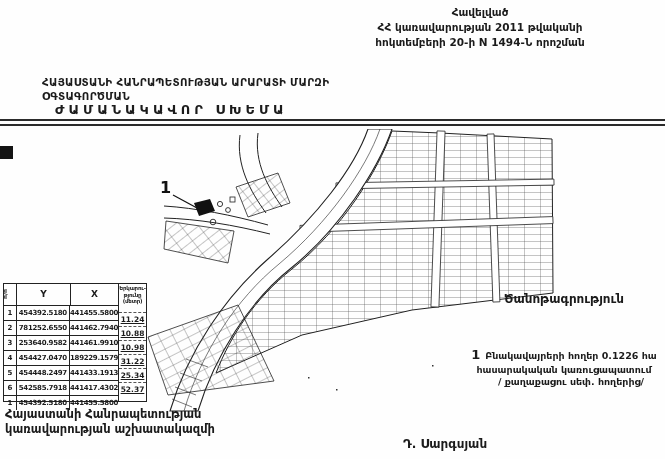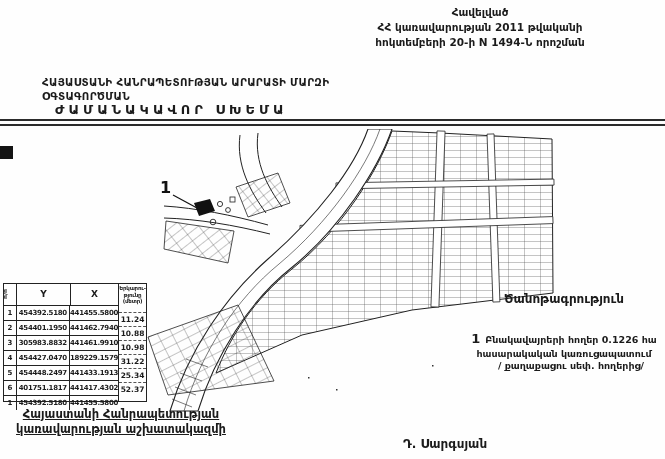--- a/index.html
+++ b/index.html
@@ -26,31 +26,31 @@
   .ct-head{display:flex;height:21px;}
   .c-n{width:12px;border-right:1px solid #222;text-align:center;font-size:7px;line-height:14px;}
   .c-y{width:54px;border-right:1px solid #222;text-align:center;font-size:7px;line-height:14px;letter-spacing:-0.3px;white-space:nowrap;}
   .c-x{width:48px;text-align:center;font-size:7px;line-height:14px;letter-spacing:-0.3px;white-space:nowrap;}
   .ct-head .c-y,.ct-head .c-x{font-size:9px;line-height:21px;}
   .c-n-h{position:relative;overflow:hidden;}
   .c-n-h span{position:absolute;left:-4px;top:7px;display:block;transform:rotate(-90deg);font-size:6px;line-height:1;}
   .ct-len{position:absolute;left:115px;top:0;width:29px;height:119px;border:1.5px solid #222;box-sizing:border-box;}
   .len-h{position:absolute;top:1px;left:0;right:0;text-align:center;font-size:5.5px;line-height:1.2;letter-spacing:-0.2px;}
   .len-cell{position:absolute;left:0;width:100%;height:14px;line-height:14px;text-align:center;
-            font-size:7.5px;border-top:1px dashed #555;box-sizing:border-box;}
+            font-size:7.5px;border-top:1px dashed #555;box-sizing:border-box;text-decoration:underline;}
 
   
   .note{position:absolute;left:463px;top:292px;width:202px;text-align:center;}
   .note-heading{font-size:12px;}
-  .note-body{margin-top:24px;font-size:9.5px;line-height:1.35;}
+  .note-body{margin-top:40px;font-size:9.5px;line-height:1.35;}
   .note-sym{font-size:13px;margin-right:5px;}
   .note-line3{padding-left:14px;}
 
-  .sig-left{position:absolute;left:5px;top:407px;width:232px;text-align:center;
-            font-size:11.5px;line-height:1.3;text-decoration:underline;}
+  .sig-left{position:absolute;left:5px;top:407px;width:232px;text-align:left;
+            font-size:11.5px;line-height:1.3;}
   .sig-right{position:absolute;left:403px;top:437px;width:165px;text-align:left;font-size:12px;}
 </style>
 </head>
 <body>
 
 <div class="annex">
   <div>Հավելված</div>
   <div>ՀՀ կառավարության 2011 թվականի</div>
   <div>հոկտեմբերի 20-ի N 1494-Ն որոշման</div>
 </div>
@@ -129,41 +129,41 @@
       <div class="c-y">Y</div>
       <div class="c-x">X</div>
     </div>
     <div class="ct-row">
       <div class="c-n">1</div>
       <div class="c-y">454392.5180</div>
       <div class="c-x">441455.5800</div>
     </div>
     <div class="ct-row">
       <div class="c-n">2</div>
-      <div class="c-y">454401.1950</div>
+      <div class="c-y">781252.6550</div>
       <div class="c-x">441462.7940</div>
     </div>
     <div class="ct-row">
       <div class="c-n">3</div>
-      <div class="c-y">305983.8832</div>
+      <div class="c-y">253640.9582</div>
       <div class="c-x">441461.9910</div>
     </div>
     <div class="ct-row">
       <div class="c-n">4</div>
       <div class="c-y">454427.0470</div>
       <div class="c-x">189229.1579</div>
     </div>
     <div class="ct-row">
       <div class="c-n">5</div>
       <div class="c-y">454448.2497</div>
       <div class="c-x">441433.1913</div>
     </div>
     <div class="ct-row">
       <div class="c-n">6</div>
-      <div class="c-y">401751.1817</div>
+      <div class="c-y">542585.7918</div>
       <div class="c-x">441417.4302</div>
     </div>
     <div class="ct-row">
       <div class="c-n">1</div>
       <div class="c-y">454392.5180</div>
       <div class="c-x">441455.5800</div>
     </div>
   </div>
   <div class="ct-len">
     <div class="len-h">

